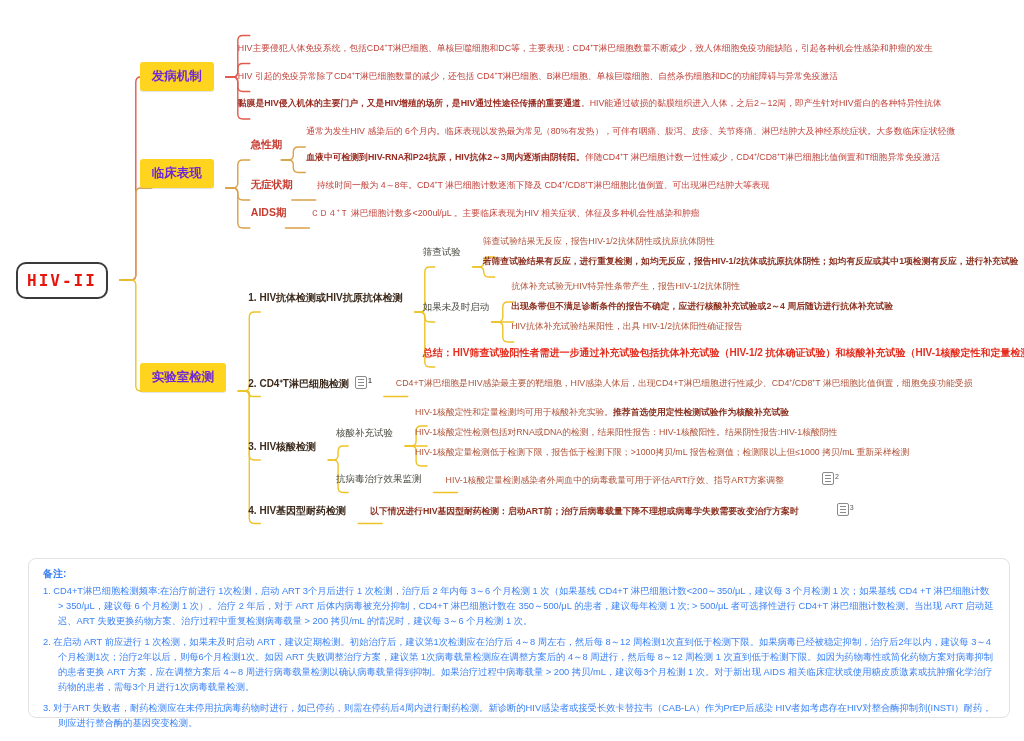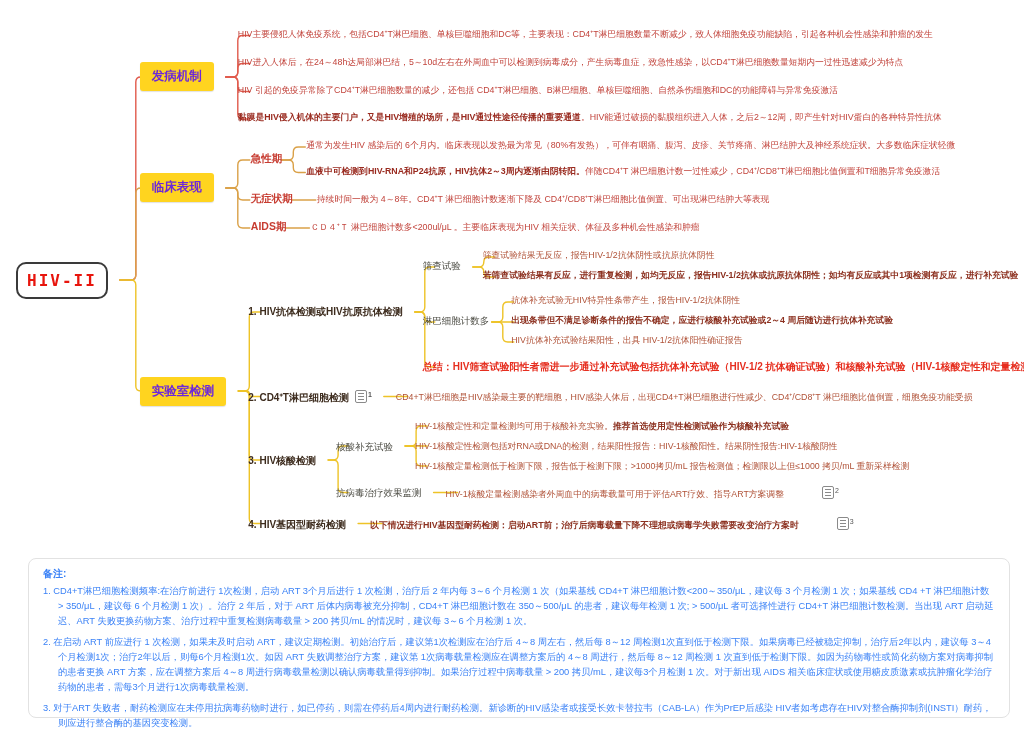--- a/index.html
+++ b/index.html
@@ -89,23 +89,20 @@
       <div class="row">
         <div class="node n-root"><span>HIV-II</span></div>
         <div class="kids" data-kids="root-hiv-ii">
           <div class="row">
             <div class="node n-box"><span>发病机制</span></div>
             <div class="kids" data-kids="branch-pathogenesis">
               <div class="row">
                 <div class="node n-leaf-red"><span>HIV主要侵犯人体免疫系统，包括CD4⁺T淋巴细胞、单核巨噬细胞和DC等，主要表现：CD4⁺T淋巴细胞数量不断减少，致人体细胞免疫功能缺陷，引起各种机会性感染和肿瘤的发生</span></div>
               </div>
               <div class="row">
-                <div class="node n-leaf-red"><span>HIV进入人体后，在24～48h达局部淋巴结，5～10d左右在外周血中可以检测到病毒成分，产生病毒血症，致急性感染，以CD4⁺T淋巴细胞数量短期内一过性迅速减少为特点</span></div>
-              </div>
-              <div class="row">
                 <div class="node n-leaf-red"><span>HIV 引起的免疫异常除了CD4⁺T淋巴细胞数量的减少，还包括 CD4⁺T淋巴细胞、B淋巴细胞、单核巨噬细胞、自然杀伤细胞和DC的功能障碍与异常免疫激活</span></div>
               </div>
               <div class="row">
                 <div class="node n-leaf-red"><span class="b">黏膜是HIV侵入机体的主要门户，又是HIV增殖的场所，是HIV通过性途径传播的重要通道</span><span>。HIV能通过破损的黏膜组织进入人体，之后2～12周，即产生针对HIV蛋白的各种特异性抗体</span></div>
               </div>
             </div>
           </div>
           <div class="row">
             <div class="node n-box"><span>临床表现</span></div>
             <div class="kids" data-kids="branch-clinical">
@@ -149,21 +146,21 @@
                     <div class="kids" data-kids="cat-screening">
                       <div class="row">
                         <div class="node n-leaf-brown"><span>筛查试验结果无反应，报告HIV-1/2抗体阴性或抗原抗体阴性</span></div>
                       </div>
                       <div class="row">
                         <div class="node n-leaf-brown"><span class="b">若筛查试验结果有反应，进行重复检测，如均无反应，报告HIV-1/2抗体或抗原抗体阴性；如均有反应或其中1项检测有反应，进行补充试验</span></div>
                       </div>
                     </div>
                   </div>
                   <div class="row">
-                    <div class="node n-cat"><span>淋巴细胞计数多</span></div>
+                    <div class="node n-cat"><span>如果未及时启动</span></div>
                     <div class="kids" data-kids="cat-ab-supplement">
                       <div class="row">
                         <div class="node n-leaf-brown"><span>抗体补充试验无HIV特异性条带产生，报告HIV-1/2抗体阴性</span></div>
                       </div>
                       <div class="row">
                         <div class="node n-leaf-brown"><span class="b">出现条带但不满足诊断条件的报告不确定，应进行核酸补充试验或2～4 周后随访进行抗体补充试验</span></div>
                       </div>
                       <div class="row">
                         <div class="node n-leaf-brown"><span>HIV抗体补充试验结果阳性，出具 HIV-1/2抗体阳性确证报告</span></div>
                       </div>

